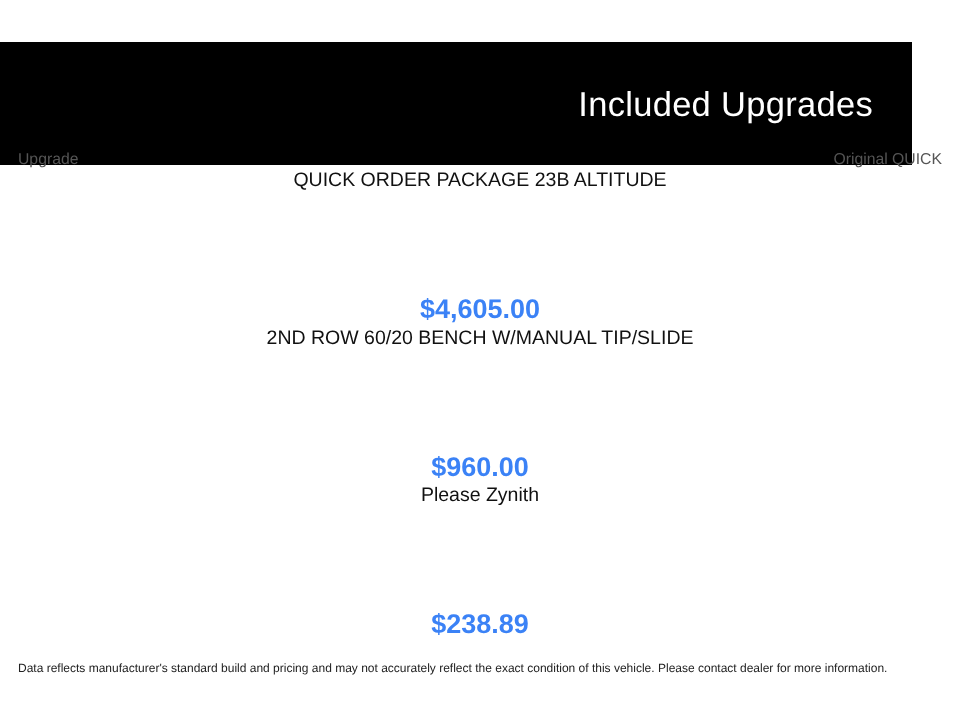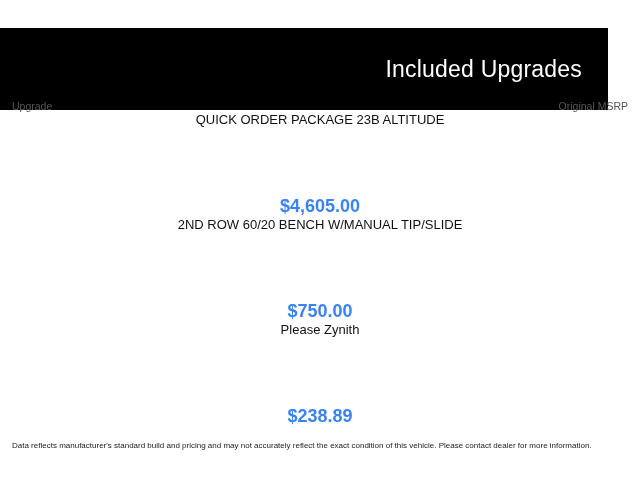--- a/index.html
+++ b/index.html
@@ -100,33 +100,33 @@
 <div class="page">
 
   <div class="header">
     <div class="header-title">Included Upgrades</div>
   </div>
 
   <div class="content">
 
     <div class="col-head">
       <span>Upgrade</span>
-      <span>Original MSRP</span>
+      <span>Original QUICK</span>
     </div>
 
     <div class="rows">
 
       <div class="row">
         <div class="row-label">QUICK ORDER PACKAGE 23B ALTITUDE</div>
         <div class="row-price">$4,605.00</div>
       </div>
 
       <div class="row">
         <div class="row-label">2ND ROW 60/20 BENCH W/MANUAL TIP/SLIDE</div>
-        <div class="row-price">$750.00</div>
+        <div class="row-price">$960.00</div>
       </div>
 
       <div class="row">
         <div class="row-label">Please Zynith</div>
         <div class="row-price">$238.89</div>
       </div>
 
     </div>
 
     <div class="disclaimer">Data reflects manufacturer's standard build and pricing and may not accurately reflect the exact condition of this vehicle. Please contact dealer for more information.</div>

